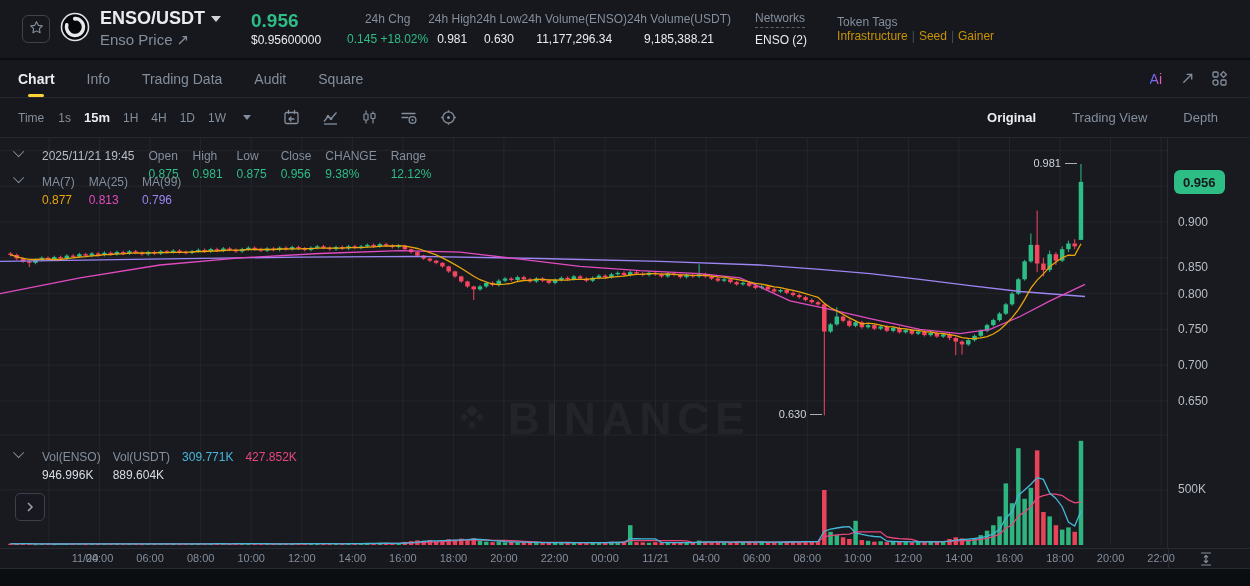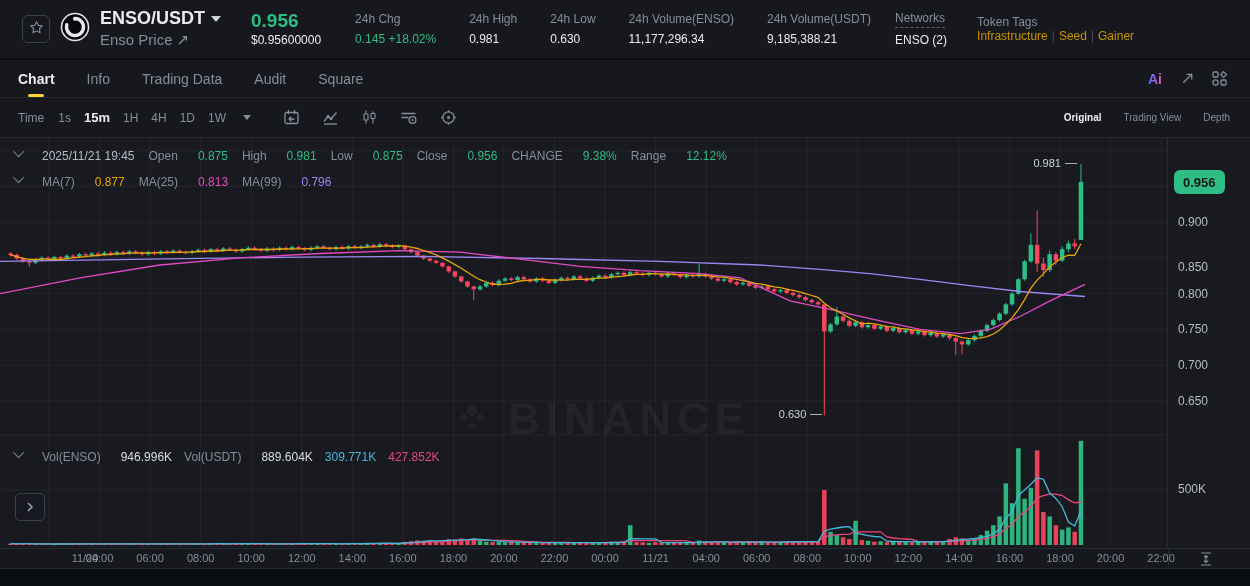--- a/index.html
+++ b/index.html
@@ -8,52 +8,52 @@
   .hdr{height:58px;background:#16181d;display:flex;align-items:center;padding-left:22px;box-sizing:border-box;}
   .iconbtn{width:26px;height:26px;border:1px solid #3c434d;border-radius:6px;display:flex;align-items:center;justify-content:center;background:transparent;cursor:pointer;flex:none;}
   .logo{margin-left:10px;flex:none;}
   .pairblock{margin-left:10px;line-height:1.1;}
   .pairrow{display:flex;align-items:center;gap:6px;font-size:18px;font-weight:700;color:#eaecef;cursor:pointer;}
   .caret{width:0;height:0;border-left:5px solid transparent;border-right:5px solid transparent;border-top:6px solid #cfd4da;display:inline-block;}
   .sub{font-size:15px;color:#848e9c;margin-top:3px;cursor:pointer;}
   .priceblock{margin-left:30px;line-height:1.15;}
   .lastprice{font-size:19px;font-weight:700;color:#2ebd85;}
   .usd{font-size:12px;color:#eaecef;margin-top:2px;}
-  .stats{display:flex;margin-left:34px;gap:33px;}
+  .stats{display:flex;margin-left:26px;text-align:center;}
   .col{line-height:1.2;}
   .lbl{font-size:12px;color:#848e9c;white-space:nowrap;}
   .val{font-size:12px;color:#eaecef;margin-top:5px;white-space:nowrap;}
   .val.green{color:#2ebd85;}
   .dashed{border-bottom:1px dashed #5a6270;padding-bottom:2px;display:inline-block;cursor:help;}
   .tags{font-size:12px;}
   .tag{color:#c99400;cursor:pointer;}
   .tagsep{color:#474d57;margin:0 4px;}
   
   .tabsrow{height:38px;margin-top:2px;background:#16181d;border-bottom:1px solid #24282f;display:flex;align-items:center;padding:0 18px;box-sizing:border-box;}
   .tab{position:relative;height:100%;display:flex;align-items:center;margin-right:32px;font-size:14px;color:#848e9c;cursor:pointer;}
   .tab.active{color:#eaecef;font-weight:700;}
   .tab.active::after{content:"";position:absolute;bottom:0;left:50%;transform:translateX(-50%);width:16px;height:3px;background:#fcd535;border-radius:2px;}
   .tabspacer{flex:1;}
-  .ai{font-size:14px;font-weight:700;background:linear-gradient(90deg,#3e7bfa,#a45ef2,#ef5da8);-webkit-background-clip:text;background-clip:text;color:transparent;cursor:pointer;margin-right:18px;}
+  .ai{font-size:14px;font-weight:400;background:linear-gradient(90deg,#3e7bfa,#a45ef2,#ef5da8);-webkit-background-clip:text;background-clip:text;color:transparent;cursor:pointer;margin-right:18px;}
   .ticon{margin-right:16px;cursor:pointer;display:flex;align-items:center;}
   
-  .toolbar{height:40px;background:#16181d;border-bottom:1px solid #24282f;display:flex;align-items:center;padding:0 20px 0 18px;box-sizing:border-box;font-size:12px;color:#848e9c;}
+  .toolbar{height:40px;background:#16181d;border-bottom:1px solid #24282f;display:flex;align-items:center;padding:0 32px 0 18px;box-sizing:border-box;font-size:12px;color:#848e9c;}
   .tlabel{margin-right:14px;}
   .ival{margin-right:13px;cursor:pointer;}
   .ival.active{color:#eaecef;font-weight:700;font-size:13px;}
   .smallcaret{width:0;height:0;border-left:4px solid transparent;border-right:4px solid transparent;border-top:5px solid #848e9c;margin:0 10px 0 4px;cursor:pointer;}
   .tbicon{margin-left:22px;cursor:pointer;display:flex;align-items:center;}
-  .views{margin-left:auto;display:flex;gap:22px;font-size:10px;}
+  .views{margin-left:auto;display:flex;gap:36px;font-size:13px;}
   .view{cursor:pointer;color:#848e9c;}
   .view.active{color:#eaecef;font-weight:700;}
   
   .chart{position:relative;width:1250px;height:448px;background:#181a20;}
   .chart svg.main{position:absolute;left:0;top:0;}
   .legend{position:absolute;display:flex;align-items:flex-start;gap:14px;font-size:12px;white-space:nowrap;z-index:5;}
-  .legend .item{display:flex;gap:20px;}
+  .legend .item{display:flex;gap:4px;flex-direction:column;}
   .chev{width:7px;height:7px;border-left:1.5px solid #848e9c;border-bottom:1.5px solid #848e9c;transform:rotate(-45deg) translateY(-2px);display:inline-block;margin-right:4px;cursor:pointer;}
   .lg-lbl{color:#848e9c;}
   .lg-date{color:#b7bdc6;}
   .axis-label{position:absolute;left:1178px;font-size:12px;color:#b7bdc6;}
   .badge{position:absolute;left:1174px;height:24px;padding:0 9px;border-radius:6px;background:#2ebd85;color:#16181d;font-size:13px;font-weight:600;display:flex;align-items:center;z-index:6;}
   .annot{position:absolute;display:flex;align-items:center;justify-content:flex-end;gap:4px;width:70px;font-size:11px;color:#ced3da;z-index:5;}
   .annot .dash{width:12px;height:1px;background:#aab0b8;}
   .wm{position:absolute;left:452px;top:256px;display:flex;align-items:center;gap:16px;pointer-events:none;z-index:1;}
   .wm .wmtext{font-size:44px;font-weight:700;letter-spacing:6px;color:rgba(234,236,239,0.05);}
   .panelbtn{position:absolute;left:15px;top:355px;width:28px;height:26px;border:1px solid #3a414b;border-radius:5px;background:rgba(24,26,32,.75);display:flex;align-items:center;justify-content:center;cursor:pointer;z-index:6;}

